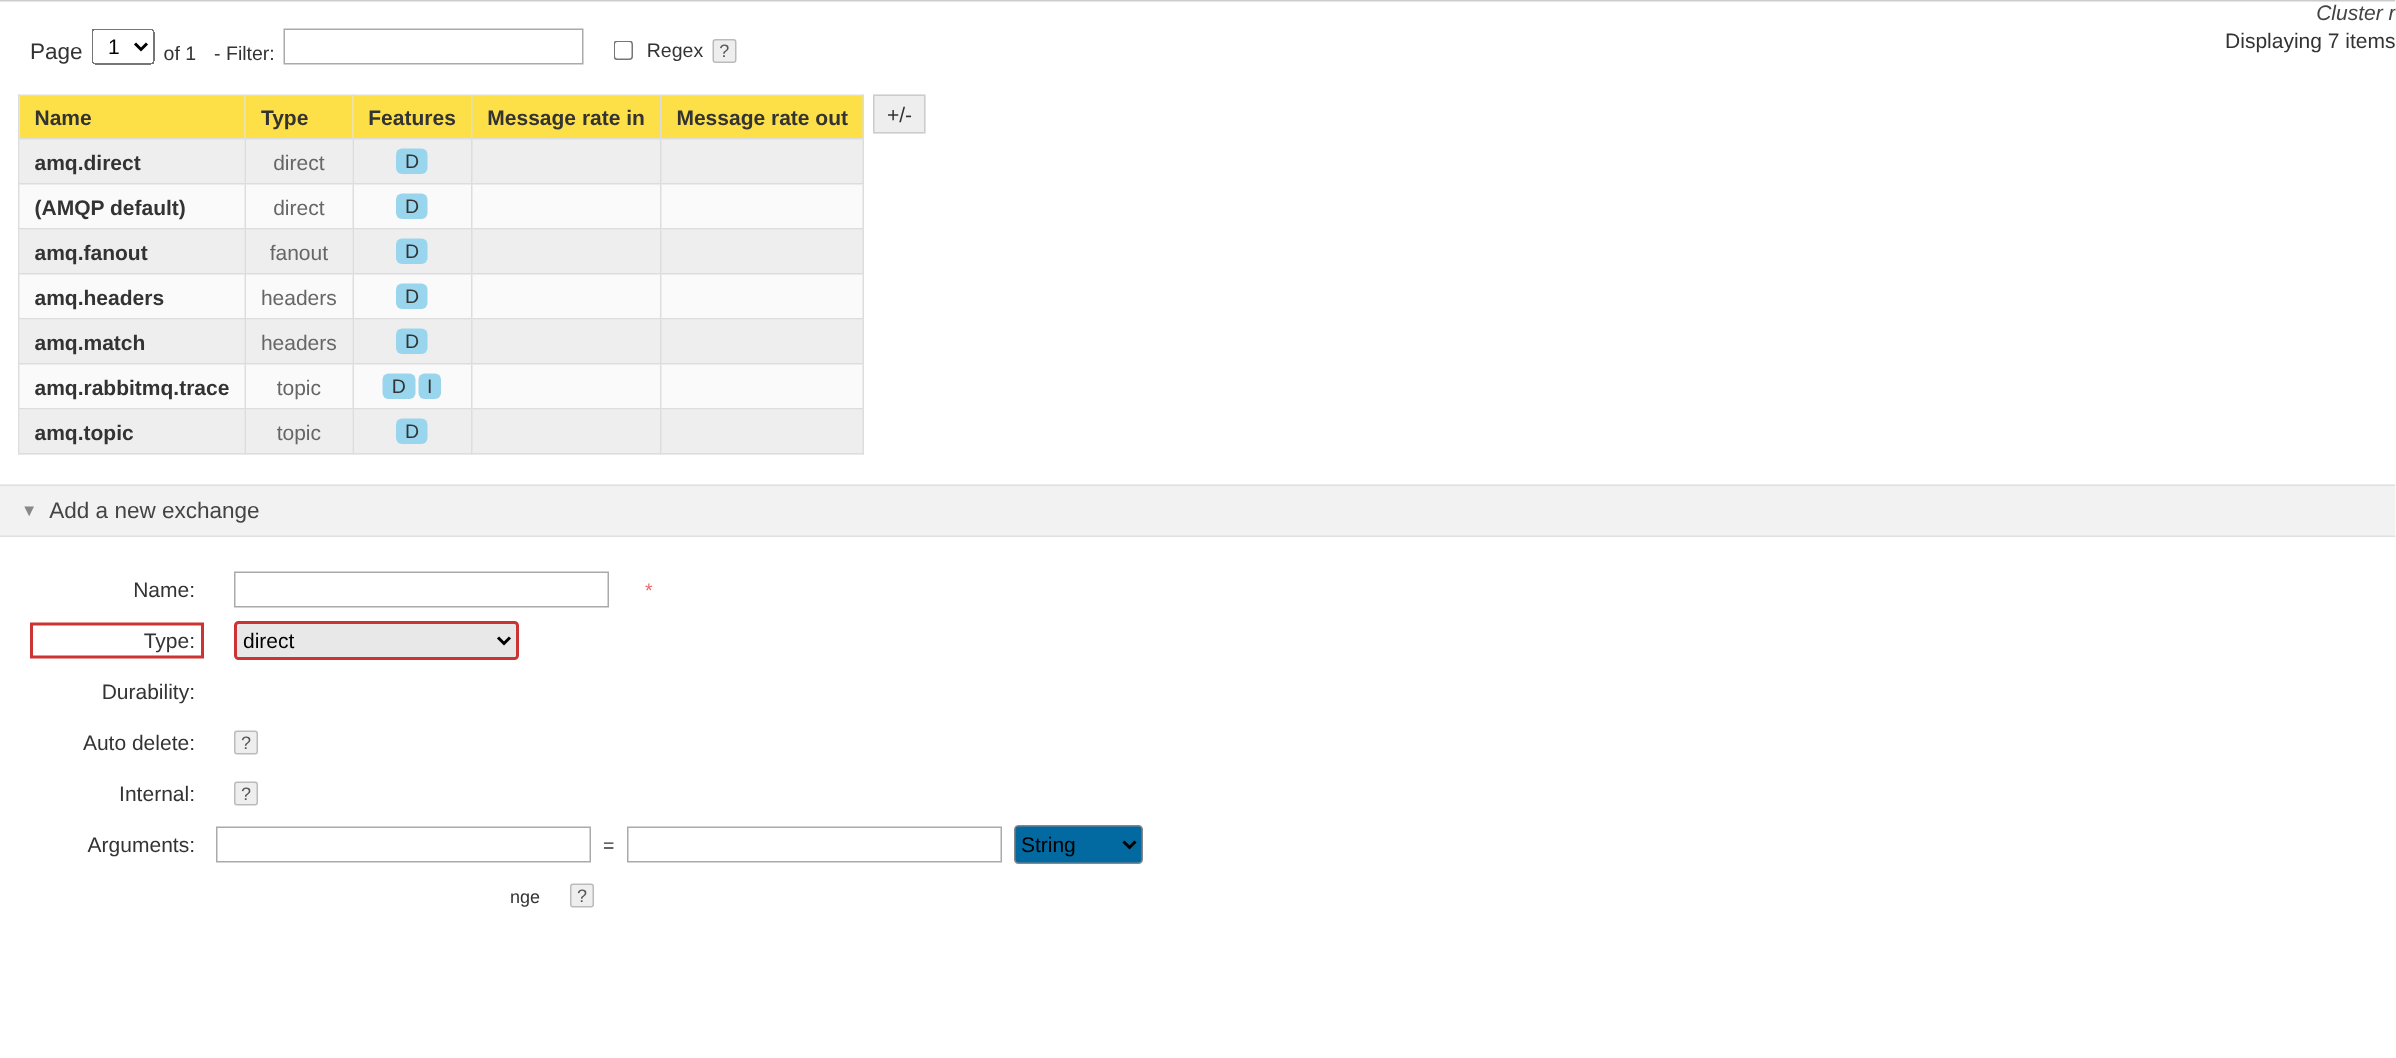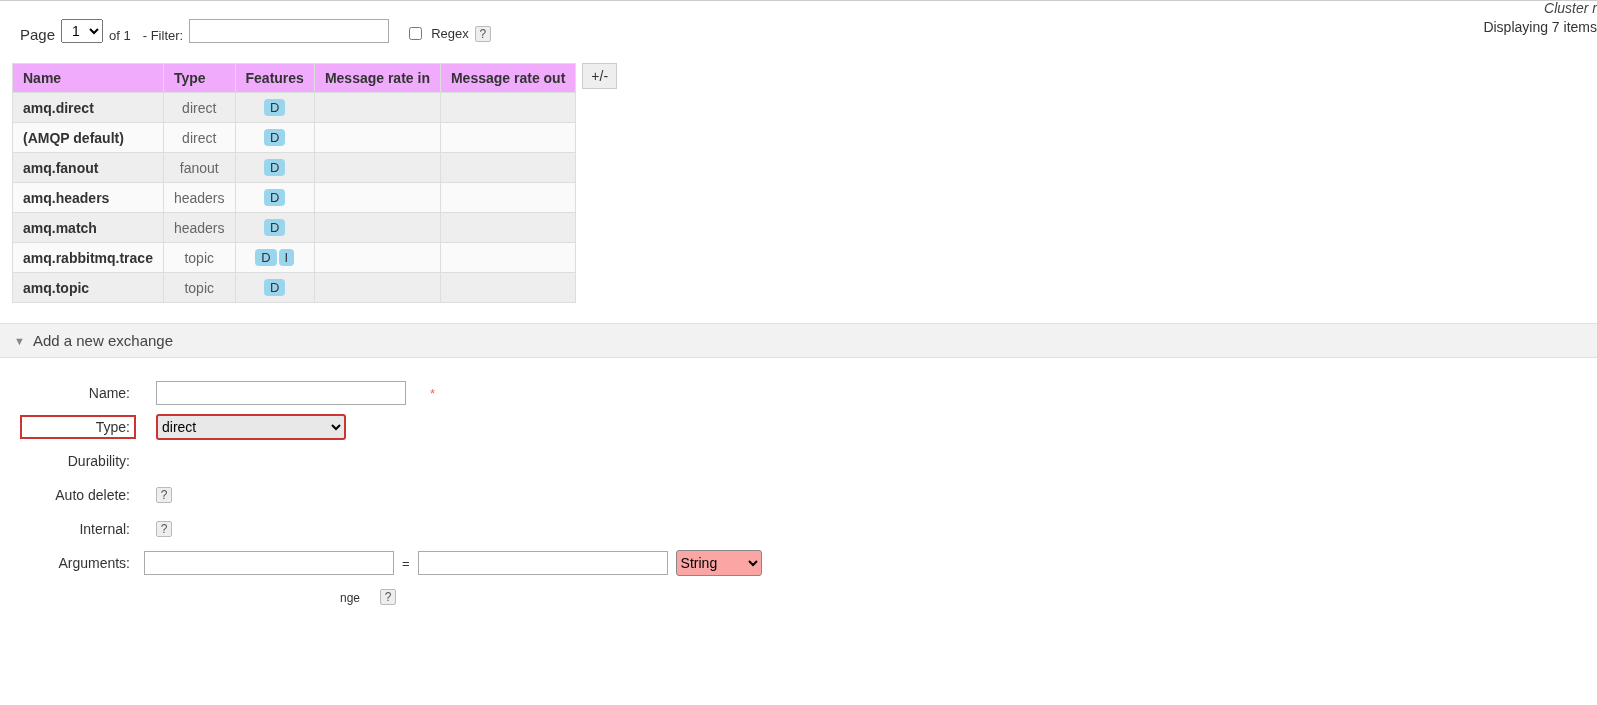--- a/index.html
+++ b/index.html
@@ -91,21 +91,21 @@
     border-collapse: collapse;
     margin: 10px 0 0 12px;
   }
   table.list th, table.list td {
     border: 1px solid #ddd;
     padding: 6px 10px;
     font-size: 14px;
     text-align: left;
   }
   table.list th {
-    background: #f0abfc;
+    background: #fde047;
     font-weight: bold;
   }
   table.list tr:nth-child(even) td { background: #fafafa; }
   table.list tr:nth-child(odd) td { background: #eee; }
   table.list td.name { font-weight: bold; }
   table.list td.type, table.list td.feat { color: #666; text-align: center; }
   .feat-badge {
     display: inline-block;
     background: #99d6ee;
     color: #333;
@@ -184,21 +184,21 @@
   }
   select.sel.open {
     border: 2px solid #cc3333;
   }
   .args-row { display: flex; align-items: center; gap: 8px; }
   select.str-sel {
     width: 86px;
     height: 26px;
     font-size: 14px;
     border: 1px solid #888;
-    background: #fca5a5;
+    background: #0369a1;
     border-radius: 3px;
   }
   .nge-bit { font-size: 12px; color: #333; margin-left: 320px; margin-top: 2px;}
   .form-area { position: relative; }
 </style>
 </head>
 <body>
 
 <div class="topbar">
   <div class="cluster-label">Cluster r</div>

